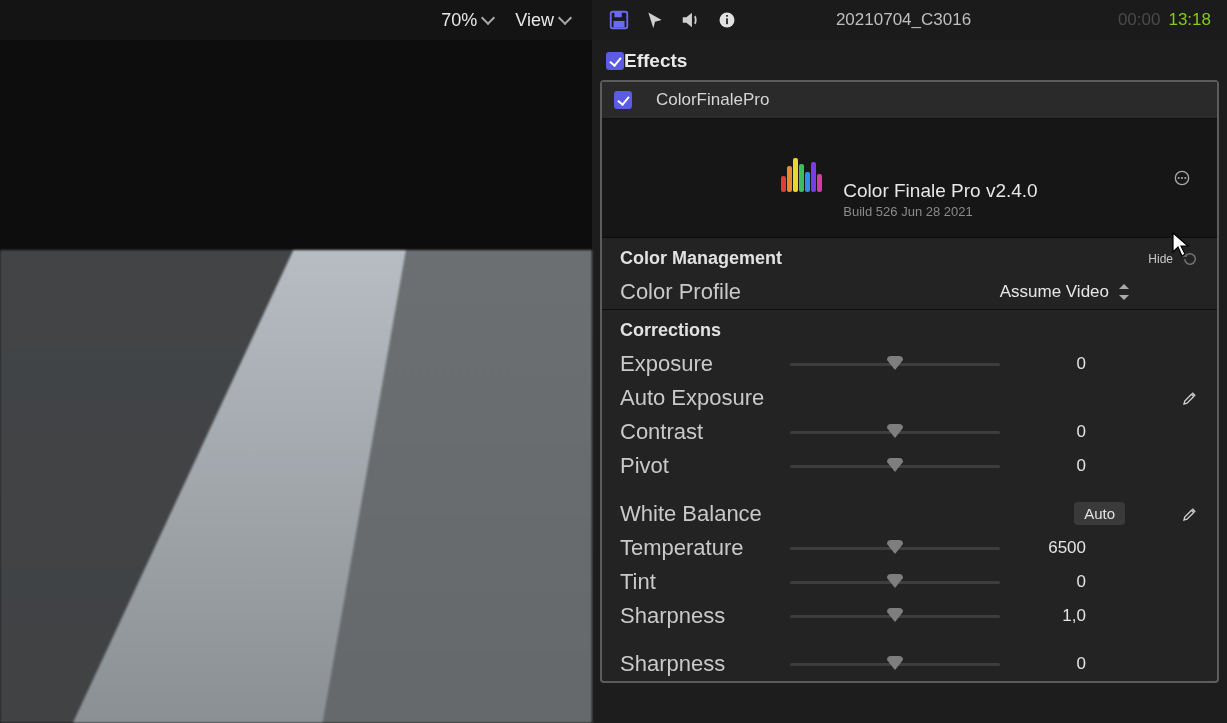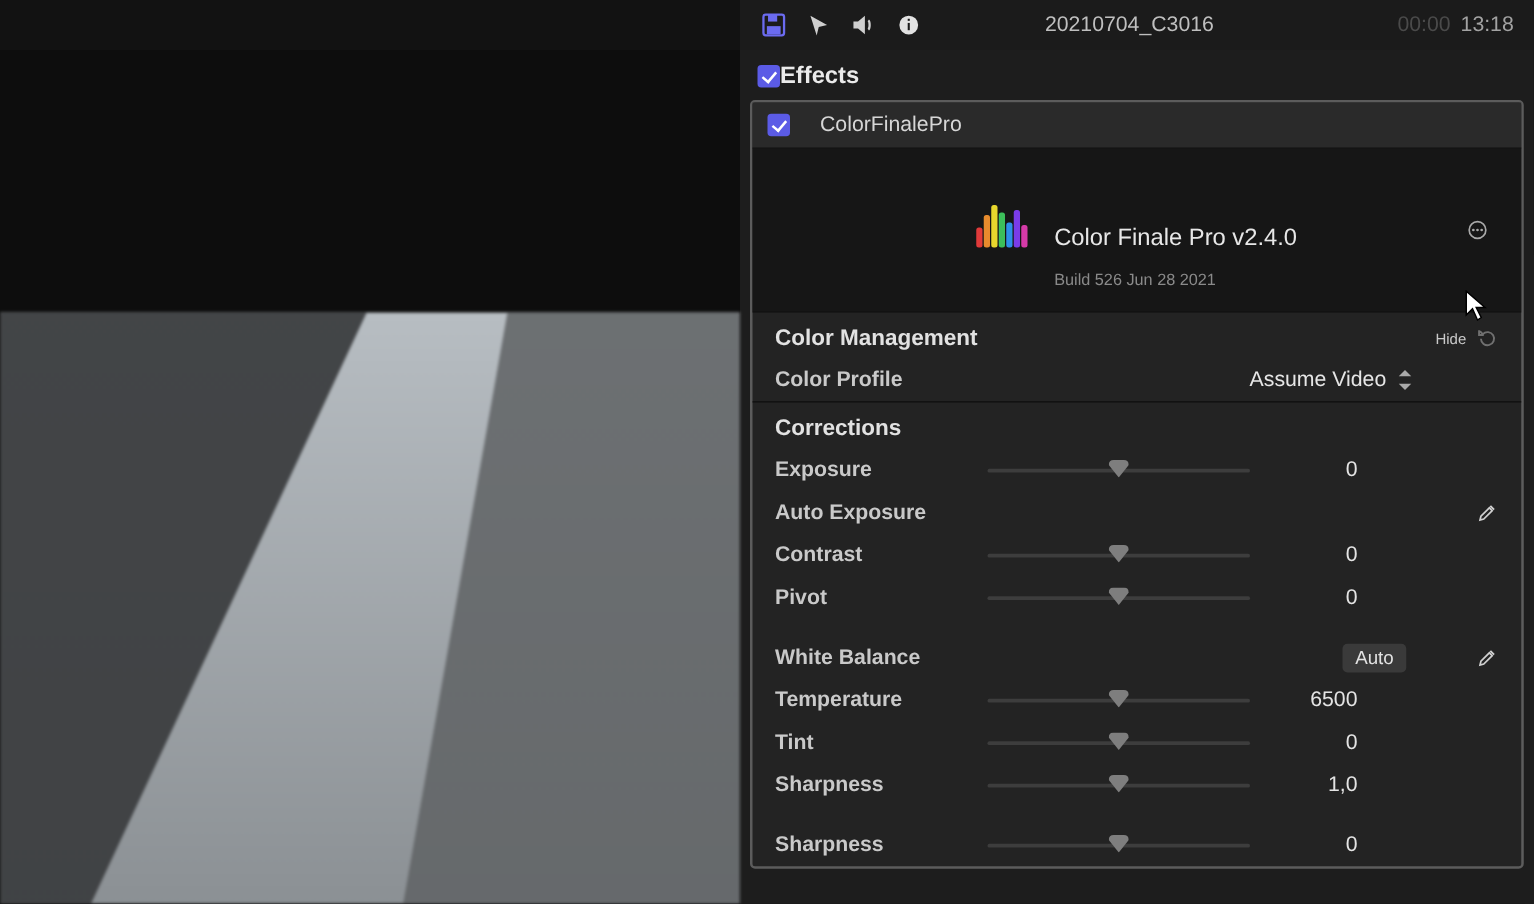--- a/index.html
+++ b/index.html
@@ -22,44 +22,44 @@
   }
 
   
   .panel { flex:1; height:100%; background:#1d1d1d; display:flex; flex-direction:column; }
   .panel-top { height:40px; display:flex; align-items:center; gap:14px; padding:0 16px; background:#1b1b1b; position:relative; }
   .icon { display:inline-flex; align-items:center; justify-content:center; width:22px; height:22px; }
   svg { display:block; }
   .clip-name { position:absolute; left:0; right:12px; text-align:center; font-size:17px; color:#bfbfbf; pointer-events:none; }
   .time-right { margin-left:auto; font-size:17px; display:flex; gap:8px; }
   .time-dim { color:#4a4a4a; }
-  .time-bright { color:#a3a3a3; }
+  .time-bright { color:#84cc16; }
 
   .section-effects { padding:10px 14px 8px 14px; display:flex; align-items:center; }
   .chk { width:18px; height:18px; background:#5b5be6; border-radius:3px; display:flex; align-items:center; justify-content:center; }
   .chk::after { content:""; width:5px; height:9px; border-right:2px solid #fff; border-bottom:2px solid #fff; transform:rotate(40deg); margin-top:-2px; }
   .section-effects .title { font-size:19px; font-weight:600; color:#eaeaea; }
 
   .plugin-box { margin:0 8px; border:2px solid #5c5c5c; border-radius:4px; background:#232323; }
   .plugin-head { display:flex; align-items:center; gap:24px; padding:8px 12px; background:#2a2a2a; border-bottom:1px solid #111; }
   .plugin-head .name { font-size:17px; color:#d6d6d6; }
   .plugin-banner { display:flex; align-items:center; justify-content:center; gap:18px; padding:18px 14px 18px 14px; background:#161616; position:relative; }
   .plugin-logo { width:44px; height:40px; position:relative; }
   .plugin-title { font-size:19px; color:#e7e7e7;margin-top:43px; }
-  .plugin-build { font-size:13px; color:#8a8a8a; margin-top:14px; }
+  .plugin-build { font-size:13px; color:#8a8a8a; margin-top:2px; }
   .ellipsis { position:absolute; right:24px; top:50%; transform:translateY(-50%); cursor:pointer; }
 
   .group { border-top:1px solid #0e0e0e; }
   .group-head { display:flex; align-items:center; padding:10px 18px 6px 18px; font-size:18px; font-weight:600; color:#e2e2e2; }
   .group-head .right { margin-left:auto; display:flex; align-items:center; gap:8px; }
   .hide { font-size:12px; color:#c9c9c9; cursor:pointer; font-weight:400; }
   .reset-ico { width:18px; height:18px; opacity:.55; }
 
   .row { display:flex; align-items:center; padding:6px 18px; height:34px; }
-  .row .label { width:170px; font-size:17px; color:#c9c9c9;font-weight:bold; }
+  .row .label { width:170px; font-size:22px; color:#c9c9c9; }
   .row .slider { flex:1; max-width:210px; height:20px; position:relative; }
   .track { position:absolute; left:0; right:0; top:9px; height:3px; background:#3d3d3d; border-radius:2px; }
   .thumb { position:absolute; top:2px; left:50%; transform:translateX(-50%); width:16px; height:14px; }
   .thumb svg { width:16px; height:14px; }
   .row .value { width:90px; text-align:right; font-size:17px; color:#e4e4e4; padding-right:4px; }
   .row .tail { width:70px; display:flex; align-items:center; justify-content:flex-end; gap:10px; }
   .autochip { background:#3a3a3a; border-radius:4px; padding:3px 10px; font-size:15px; color:#e2e2e2; cursor:pointer; }
   .picker svg { width:18px; height:18px; }
   .select { display:flex; align-items:center; gap:10px; cursor:pointer; color:#e6e6e6; font-size:17px; }
   .updn { width:10px; height:16px; position:relative; }
@@ -80,20 +80,30 @@
   .b7{left:36px;height:18px;background:#d63aa8;}
 
   .cursor { position:absolute; left:1172px; top:232px; pointer-events:none; z-index:50; }
 </style>
 </head>
 <body>
 
 <div class="app">
 
   <div class="viewer">
+    <div class="viewer-top">
+      <div class="btn">
+        <span>70%</span>
+        <span class="chev"></span>
+      </div>
+      <div class="btn">
+        <span>View</span>
+        <span class="chev"></span>
+      </div>
+    </div>
     <div class="canvas">
       <div class="pic"></div>
     </div>
   </div>
 
   <div class="panel">
     <div class="panel-top">
       <span class="icon">
         <svg viewBox="0 0 24 24" width="22" height="22">
             <rect x="3" y="3" width="18" height="18" rx="2" fill="none" stroke="#6b6bf0" stroke-width="2"></rect>

